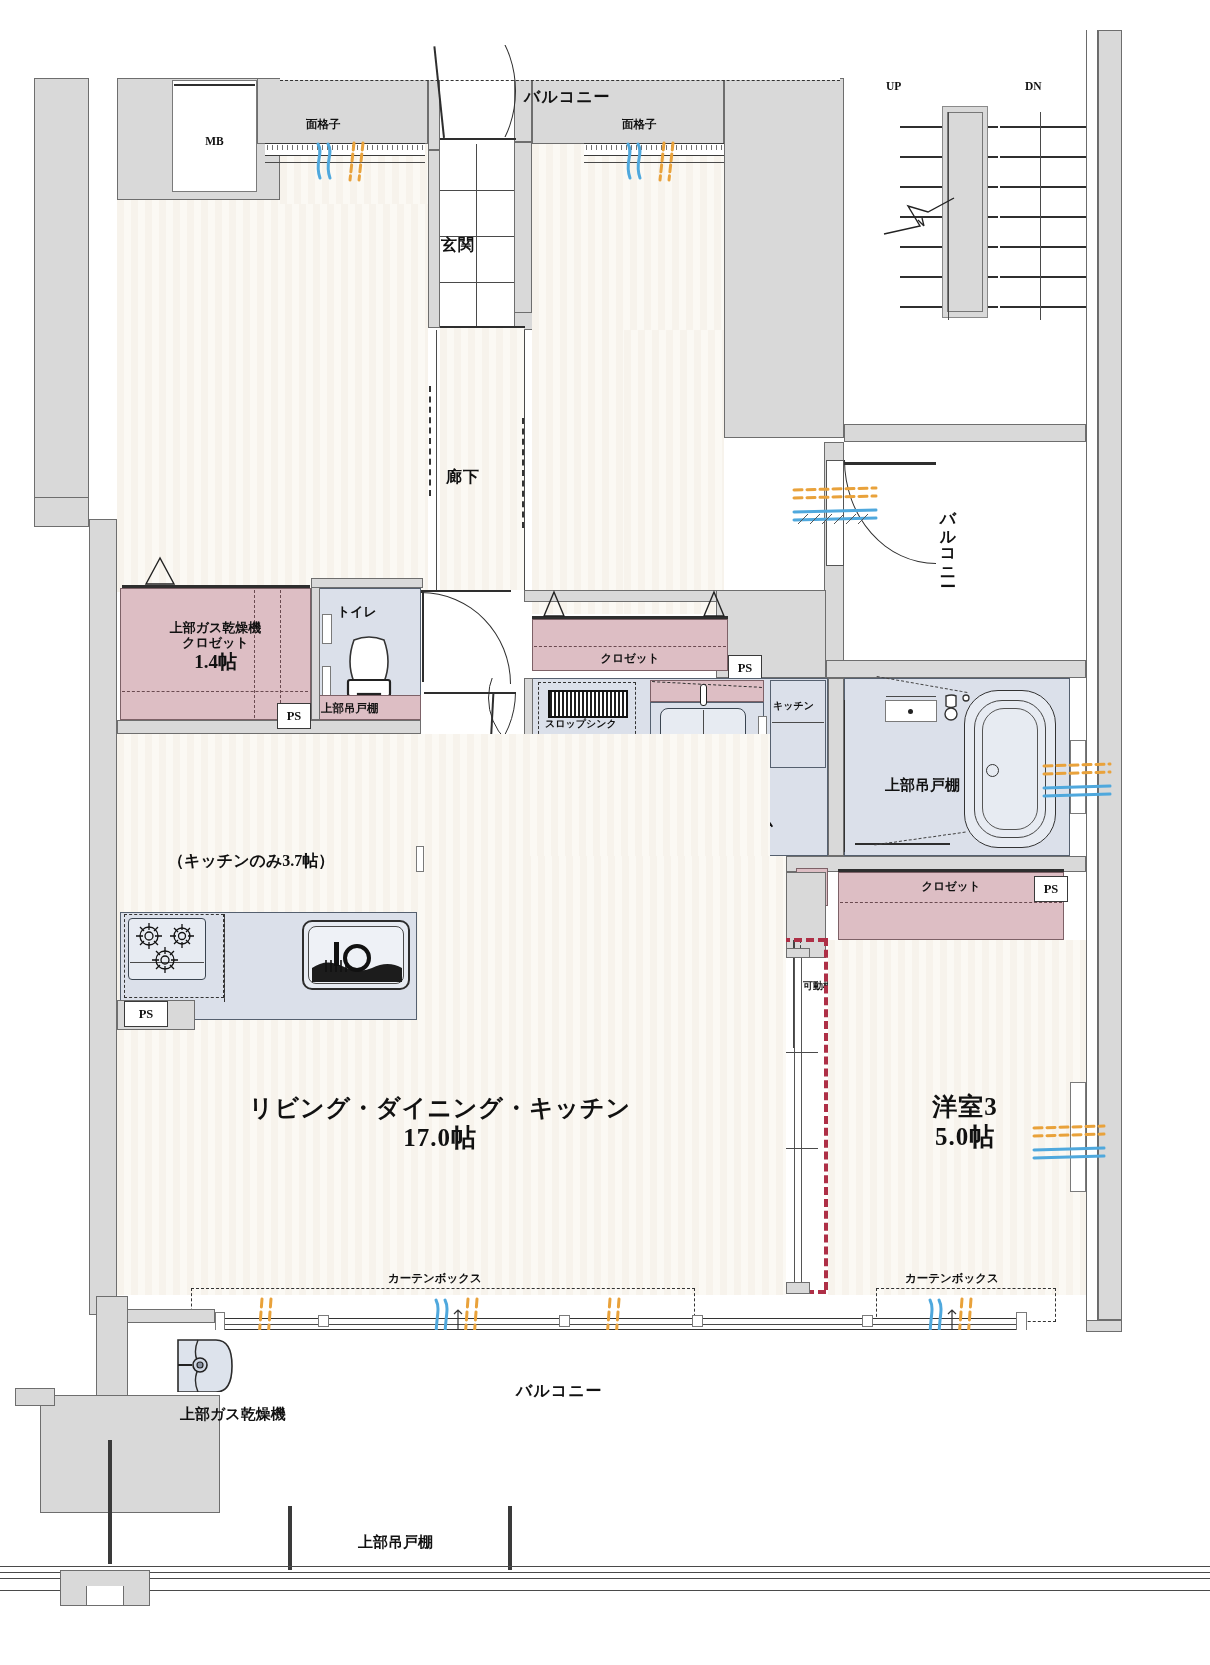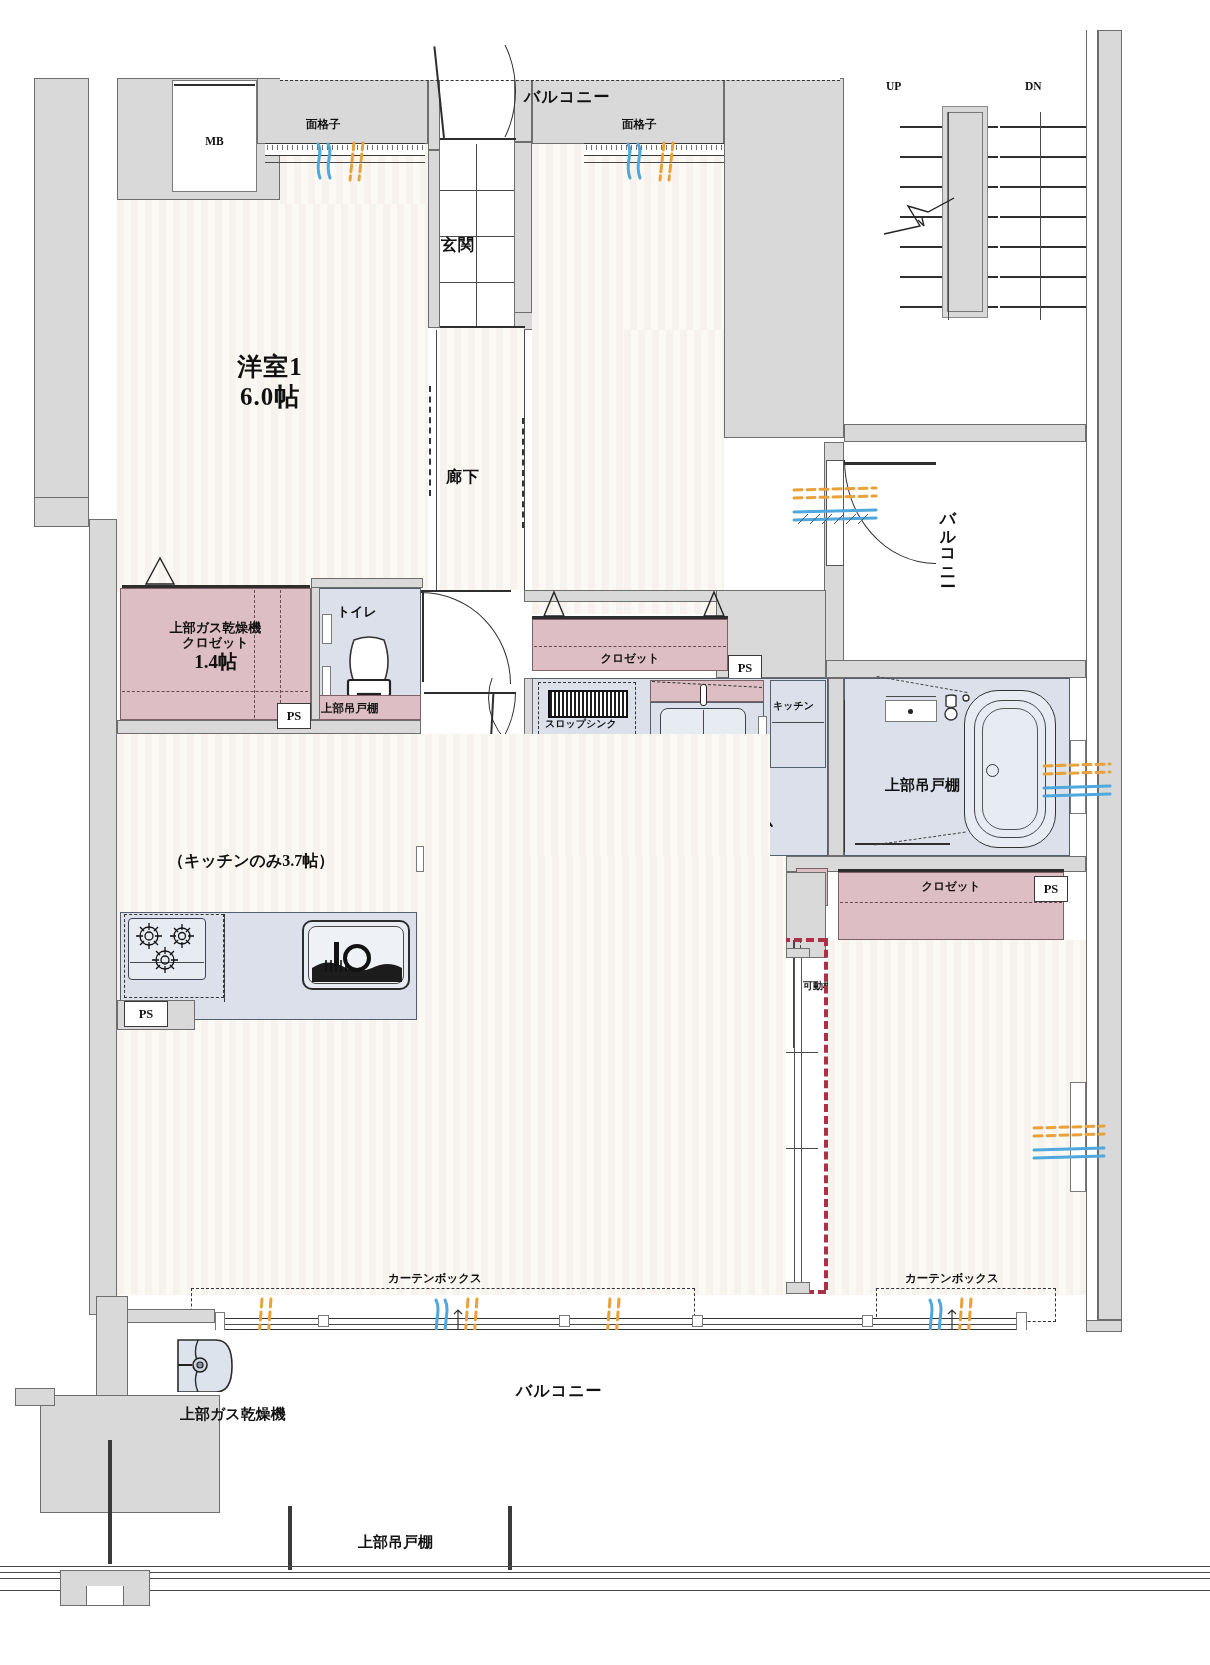--- a/index.html
+++ b/index.html
@@ -89,24 +89,20 @@
   <div class="lbl md" style="left:524px;top:88px;">バルコニー</div>
 
   <div class="abs" style="left:440px;top:45px;width:76px;height:92px;overflow:hidden;">
     <div class="abs arc" style="left:-76px;top:-45px;width:152px;height:182px;border-color:#2f2f2f;border-width:1.4px;"></div>
   </div>
   <div class="abs vl2" style="left:443px;top:46px;height:92px;transform:rotate(-6deg);transform-origin:bottom left;"></div>
   <div class="abs hl2" style="left:440px;top:138px;width:76px;"></div>
 
   <div class="abs floor tat" style="left:117px;top:200px;width:311px;height:392px;"></div>
   <div class="abs floor tat" style="left:280px;top:144px;width:148px;height:60px;"></div>
-  <div class="lbl rm ctr" style="left:160px;top:352px;width:220px;">
-    <span>洋室1</span>
-    <span class="sz">6.0帖</span>
-  </div>
 
   <div class="abs win" style="left:265px;top:143px;width:160px;height:13px;"></div>
   <div class="abs winx" style="left:267px;top:145px;width:156px;height:5px;"></div>
   <div class="abs hl" style="left:265px;top:162px;width:160px;"></div>
   <div class="lbl xs" style="left:306px;top:118px;">面格子</div>
 
   <svg class="air" style="left:310px;top:140px;" width="70" height="42" viewBox="0 0 70 42">
     <g stroke="#4fa8dd" stroke-width="3" fill="none" stroke-linecap="round">
       <path d="M8 4 C14 14, 4 22, 10 38"></path>
         <path d="M18 4 C24 14, 14 22, 20 38"></path>
@@ -361,34 +357,42 @@
   <div class="abs dashRed" style="left:824px;top:938px;width:0;height:352px;"></div>
   <div class="abs dashRedH" style="left:770px;top:938px;width:56px;height:0;"></div>
   <div class="abs dashRedH" style="left:770px;top:1290px;width:56px;height:0;"></div>
   <div class="abs" style="left:794px;top:956px;width:8px;height:334px;background:#ffffff;border-left:1.4px solid #555;border-right:1.4px solid #555;"></div>
   <div class="abs wall" style="left:786px;top:948px;width:24px;height:10px;"></div>
   <div class="abs wall" style="left:786px;top:1282px;width:24px;height:12px;"></div>
   <div class="abs hl" style="left:778px;top:1052px;width:40px;"></div>
   <div class="abs hl" style="left:778px;top:1148px;width:40px;"></div>
 
   <div class="abs floor tat" style="left:828px;top:940px;width:258px;height:355px;"></div>
+  <div class="lbl rm ctr" style="left:880px;top:1092px;width:170px;">
+    <span>洋室3</span>
+    <span class="sz">5.0帖</span>
+  </div>
   <div class="abs white" style="left:1070px;top:1082px;width:16px;height:110px;"></div>
   <svg class="air" style="left:1030px;top:1118px;" width="80" height="48" viewBox="0 0 80 48">
     <g stroke="#e9a23b" stroke-width="3" fill="none" stroke-linecap="round">
       <path d="M4 10 L74 8" stroke-dasharray="8 5"></path>
         <path d="M4 18 L74 16" stroke-dasharray="8 5"></path>
     </g>
     <g stroke="#4fa8dd" stroke-width="3" fill="none" stroke-linecap="round">
       <path d="M4 32 L74 30"></path>
         <path d="M4 40 L74 38"></path>
     </g>
   </svg>
 
   <div class="abs floor tat" style="left:117px;top:734px;width:653px;height:561px;"></div>
   <div class="abs floor tat" style="left:524px;top:856px;width:262px;height:439px;"></div>
+  <div class="lbl rm ctr" style="left:190px;top:1093px;width:500px;">
+    <span style="font-size:24px;">リビング・ダイニング・キッチン</span>
+    <span class="sz" style="font-size:25px;">17.0帖</span>
+  </div>
   <div class="lbl sm" style="left:168px;top:852px;font-size:16px;">（キッチンのみ3.7帖）</div>
 
   <div class="abs blue" style="left:120px;top:912px;width:297px;height:108px;"></div>
   <div class="abs dashB lnb" style="left:124px;top:914px;width:100px;height:84px;border:1.4px dashed #333;"></div>
 
   <div class="abs" style="left:128px;top:918px;width:78px;height:62px;background:#e7ebf2;border:1.4px solid #3a4450;border-radius:4px;"></div>
   <div class="abs hl" style="left:130px;top:962px;width:74px;"></div>
   <svg class="air" style="left:130px;top:920px;" width="76" height="58" viewBox="0 0 76 58">
     <g stroke="#111" stroke-width="1.3" fill="none">
       <circle cx="19" cy="16" r="9"></circle>

